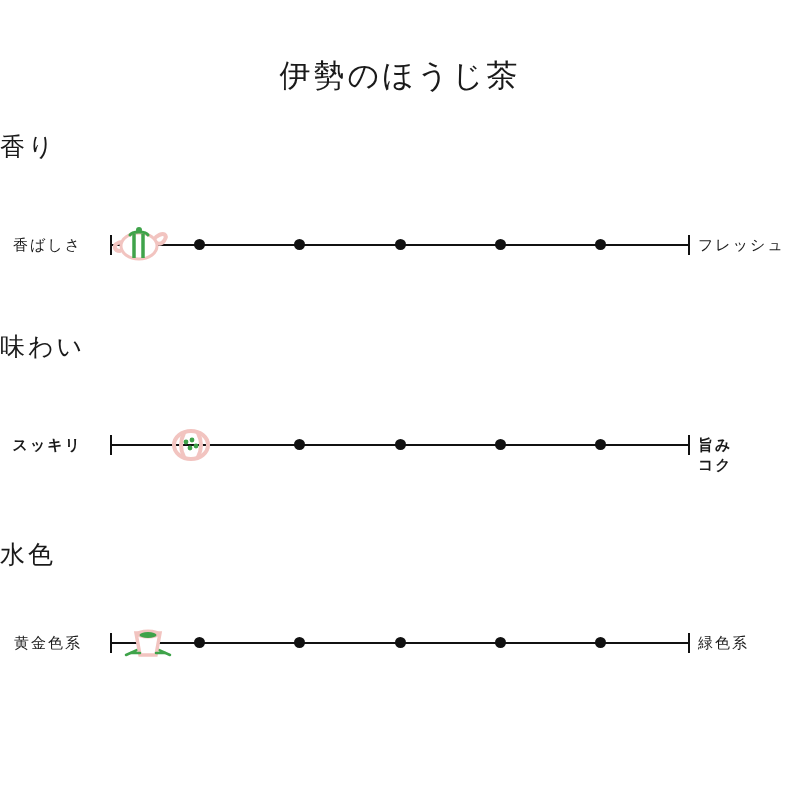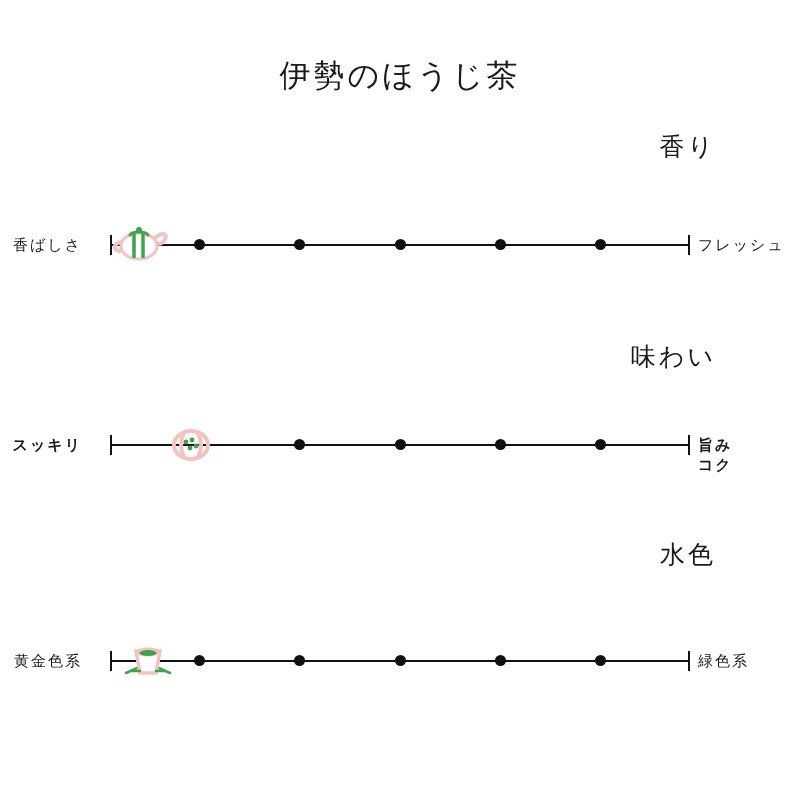--- a/index.html
+++ b/index.html
@@ -34,21 +34,21 @@
   }
   .section {
     position: absolute;
     left: 0;
     width: 800px;
   }
   .section-title {
     position: absolute;
     left: 0;
     width: 716px;
-    text-align: right;
+    text-align: left;
     font-size: 25px;
     letter-spacing: 3px;
     color: #1a1a1a;
     font-family: "DejaVu Serif", serif;
   }
   .axis-row {
     position: absolute;
     left: 0;
     width: 800px;
     height: 60px;
@@ -142,21 +142,21 @@
           <path d="M20 14 C22 10 36 10 38 14" fill="none" stroke="#3fa34a" stroke-width="3" stroke-linecap="round"></path>
           <path d="M24 13 L24 37" stroke="#3fa34a" stroke-width="3.5"></path>
           <path d="M33 13 L33 37" stroke="#3fa34a" stroke-width="3.5"></path>
           <circle cx="29" cy="9" r="3" fill="#3fa34a"></circle>
         </svg>
       </div>
     </div>
   </div>
 
   <div class="section" style="top:330px;">
-    <div class="section-title" style="top:10px;">味わい</div>
+    <div class="section-title" style="top:0px;">味わい</div>
     <div class="axis-row" style="top:85px;font-weight:bold;">
       <div class="label-left">スッキリ</div>
       <div class="axis-line"></div>
       <div class="cap left"></div>
       <div class="cap right"></div>
       <div class="tick" style="left:294px;"></div>
       <div class="tick" style="left:395px;"></div>
       <div class="tick" style="left:495px;"></div>
       <div class="tick" style="left:595px;"></div>
       <div class="marker" style="left:160px;">
@@ -172,21 +172,21 @@
       </div>
       <div class="label-right">
         <span>旨み</span>
         <span class="sub">コク</span>
       </div>
     </div>
   </div>
 
   <div class="section" style="top:530px;">
     <div class="section-title" style="top:8px;">水色</div>
-    <div class="axis-row" style="top:101px;">
+    <div class="axis-row" style="top:83px;">
       <div class="label-left">黄金色系</div>
       <div class="axis-line"></div>
       <div class="cap left"></div>
       <div class="cap right"></div>
       <div class="tick" style="left:194px;"></div>
       <div class="tick" style="left:294px;"></div>
       <div class="tick" style="left:395px;"></div>
       <div class="tick" style="left:495px;"></div>
       <div class="tick" style="left:595px;"></div>
       <div class="marker" style="left:118px;">

